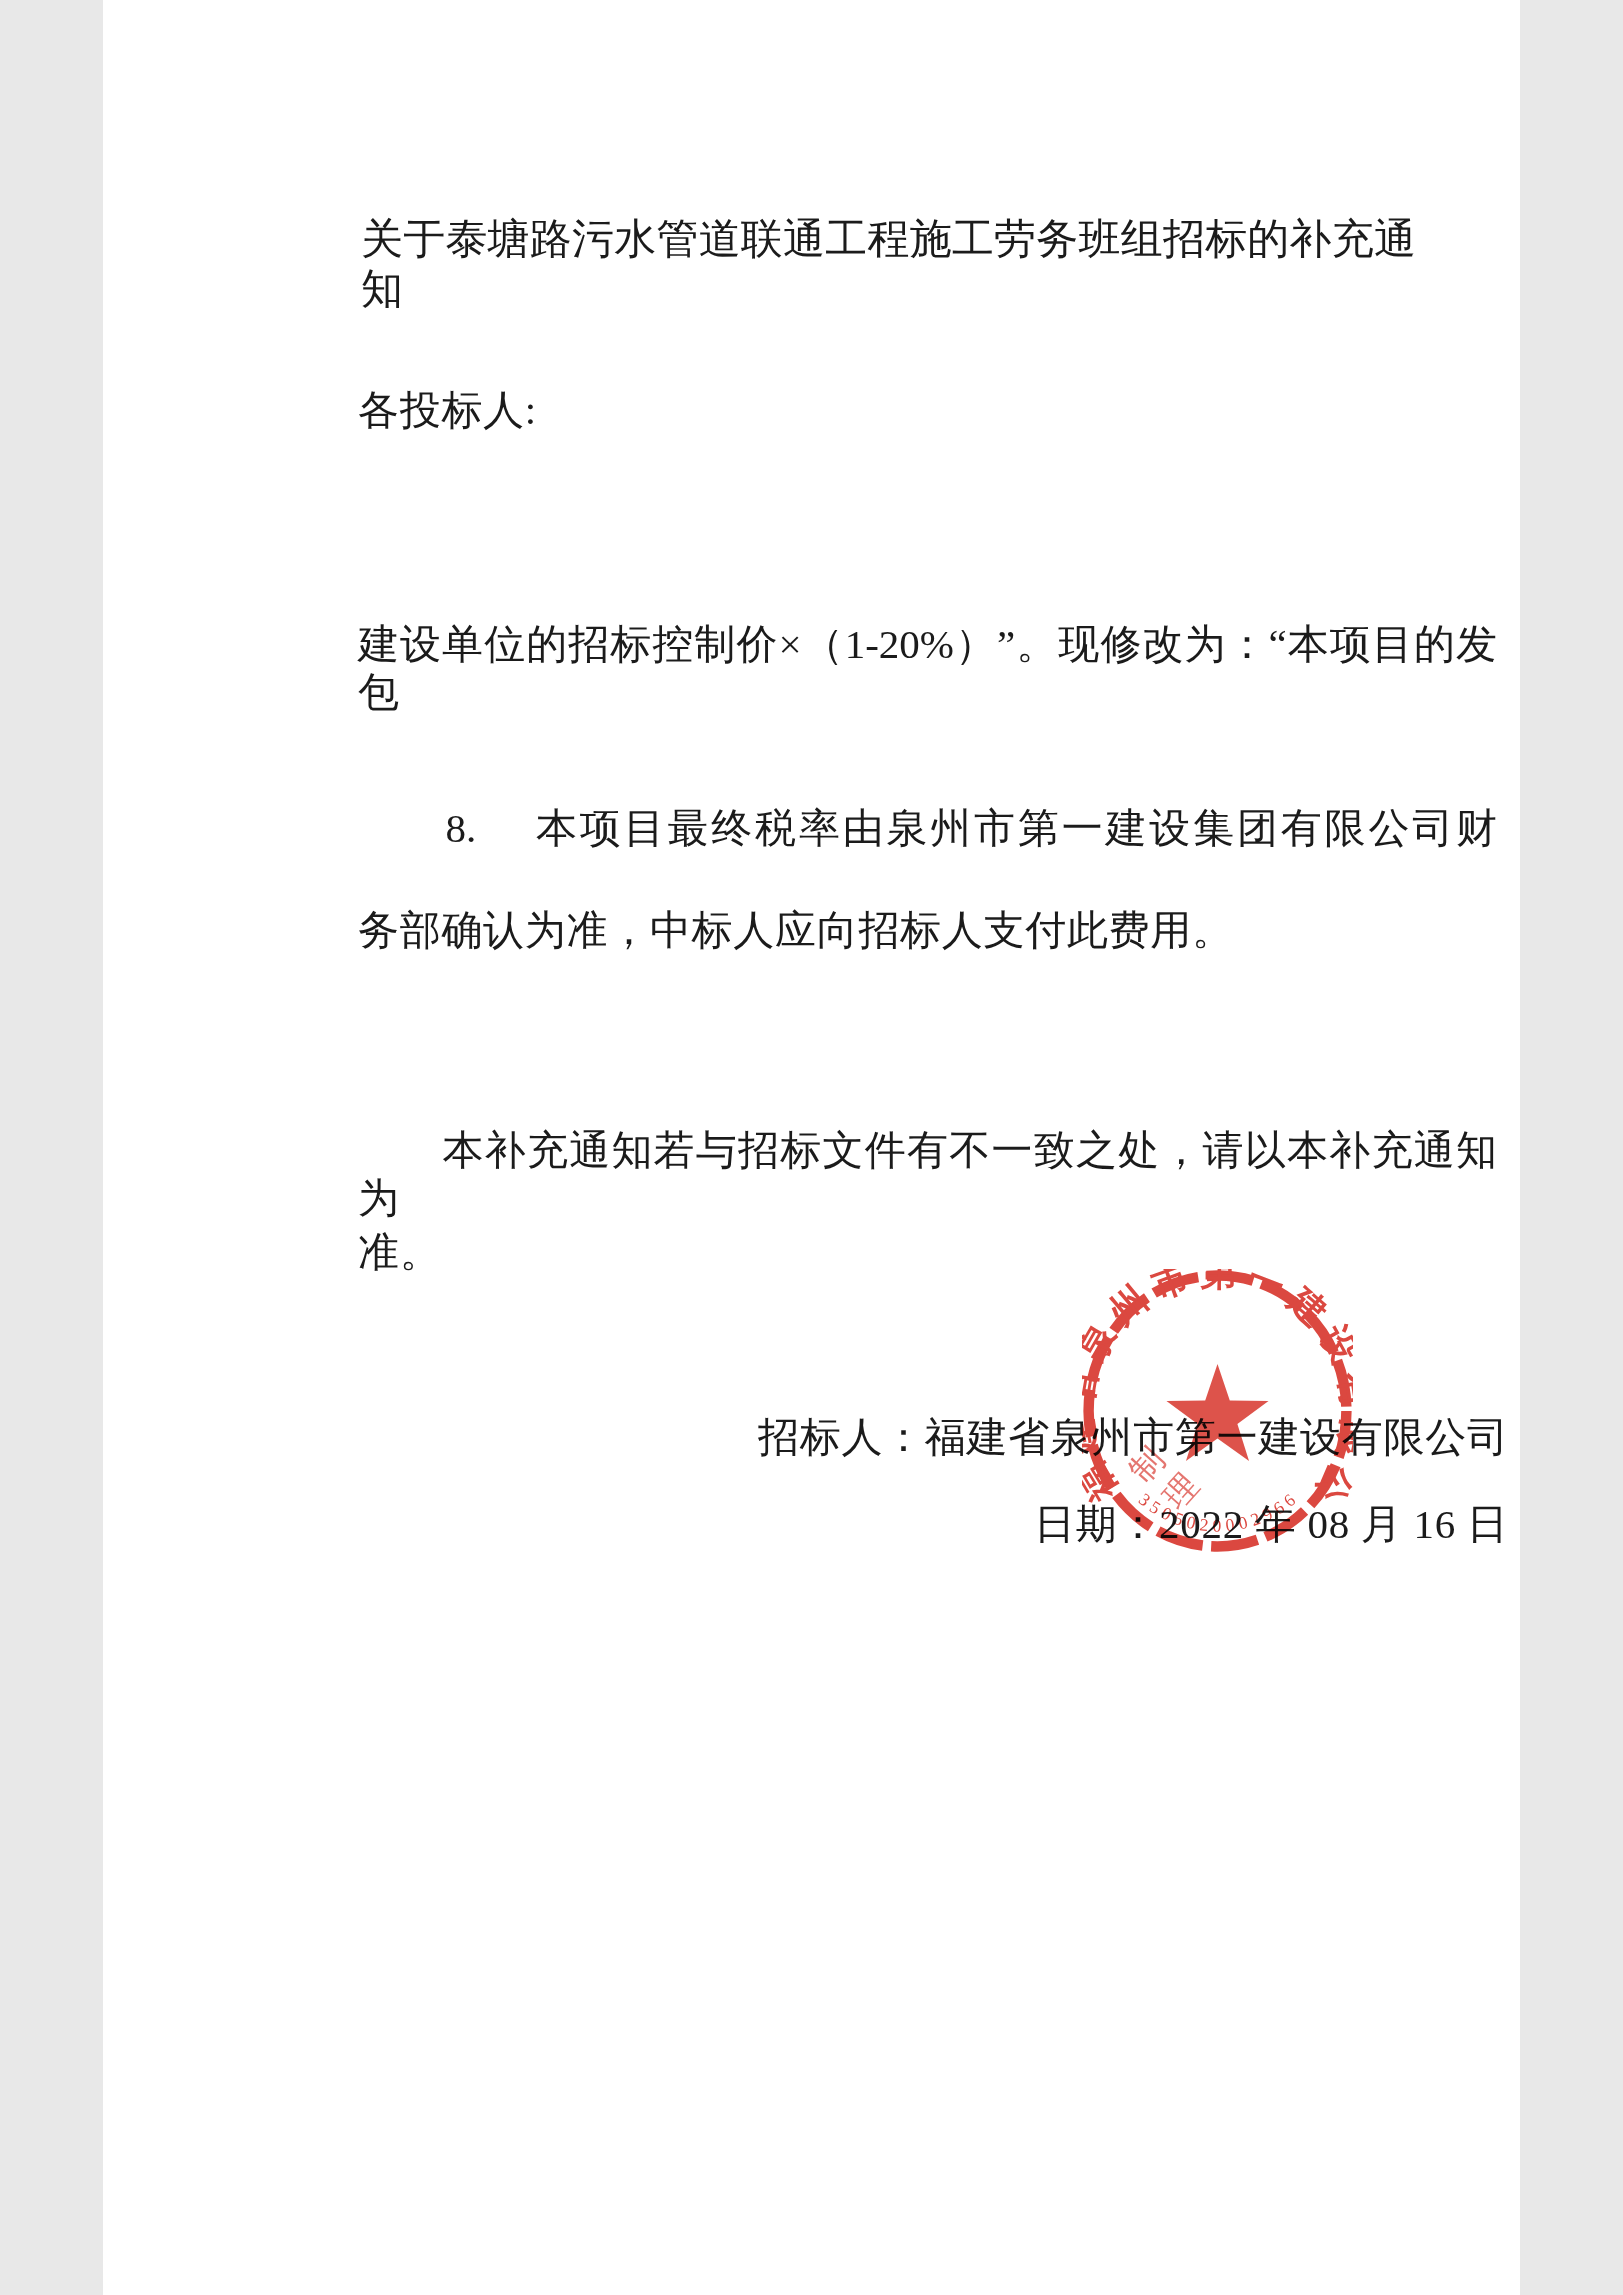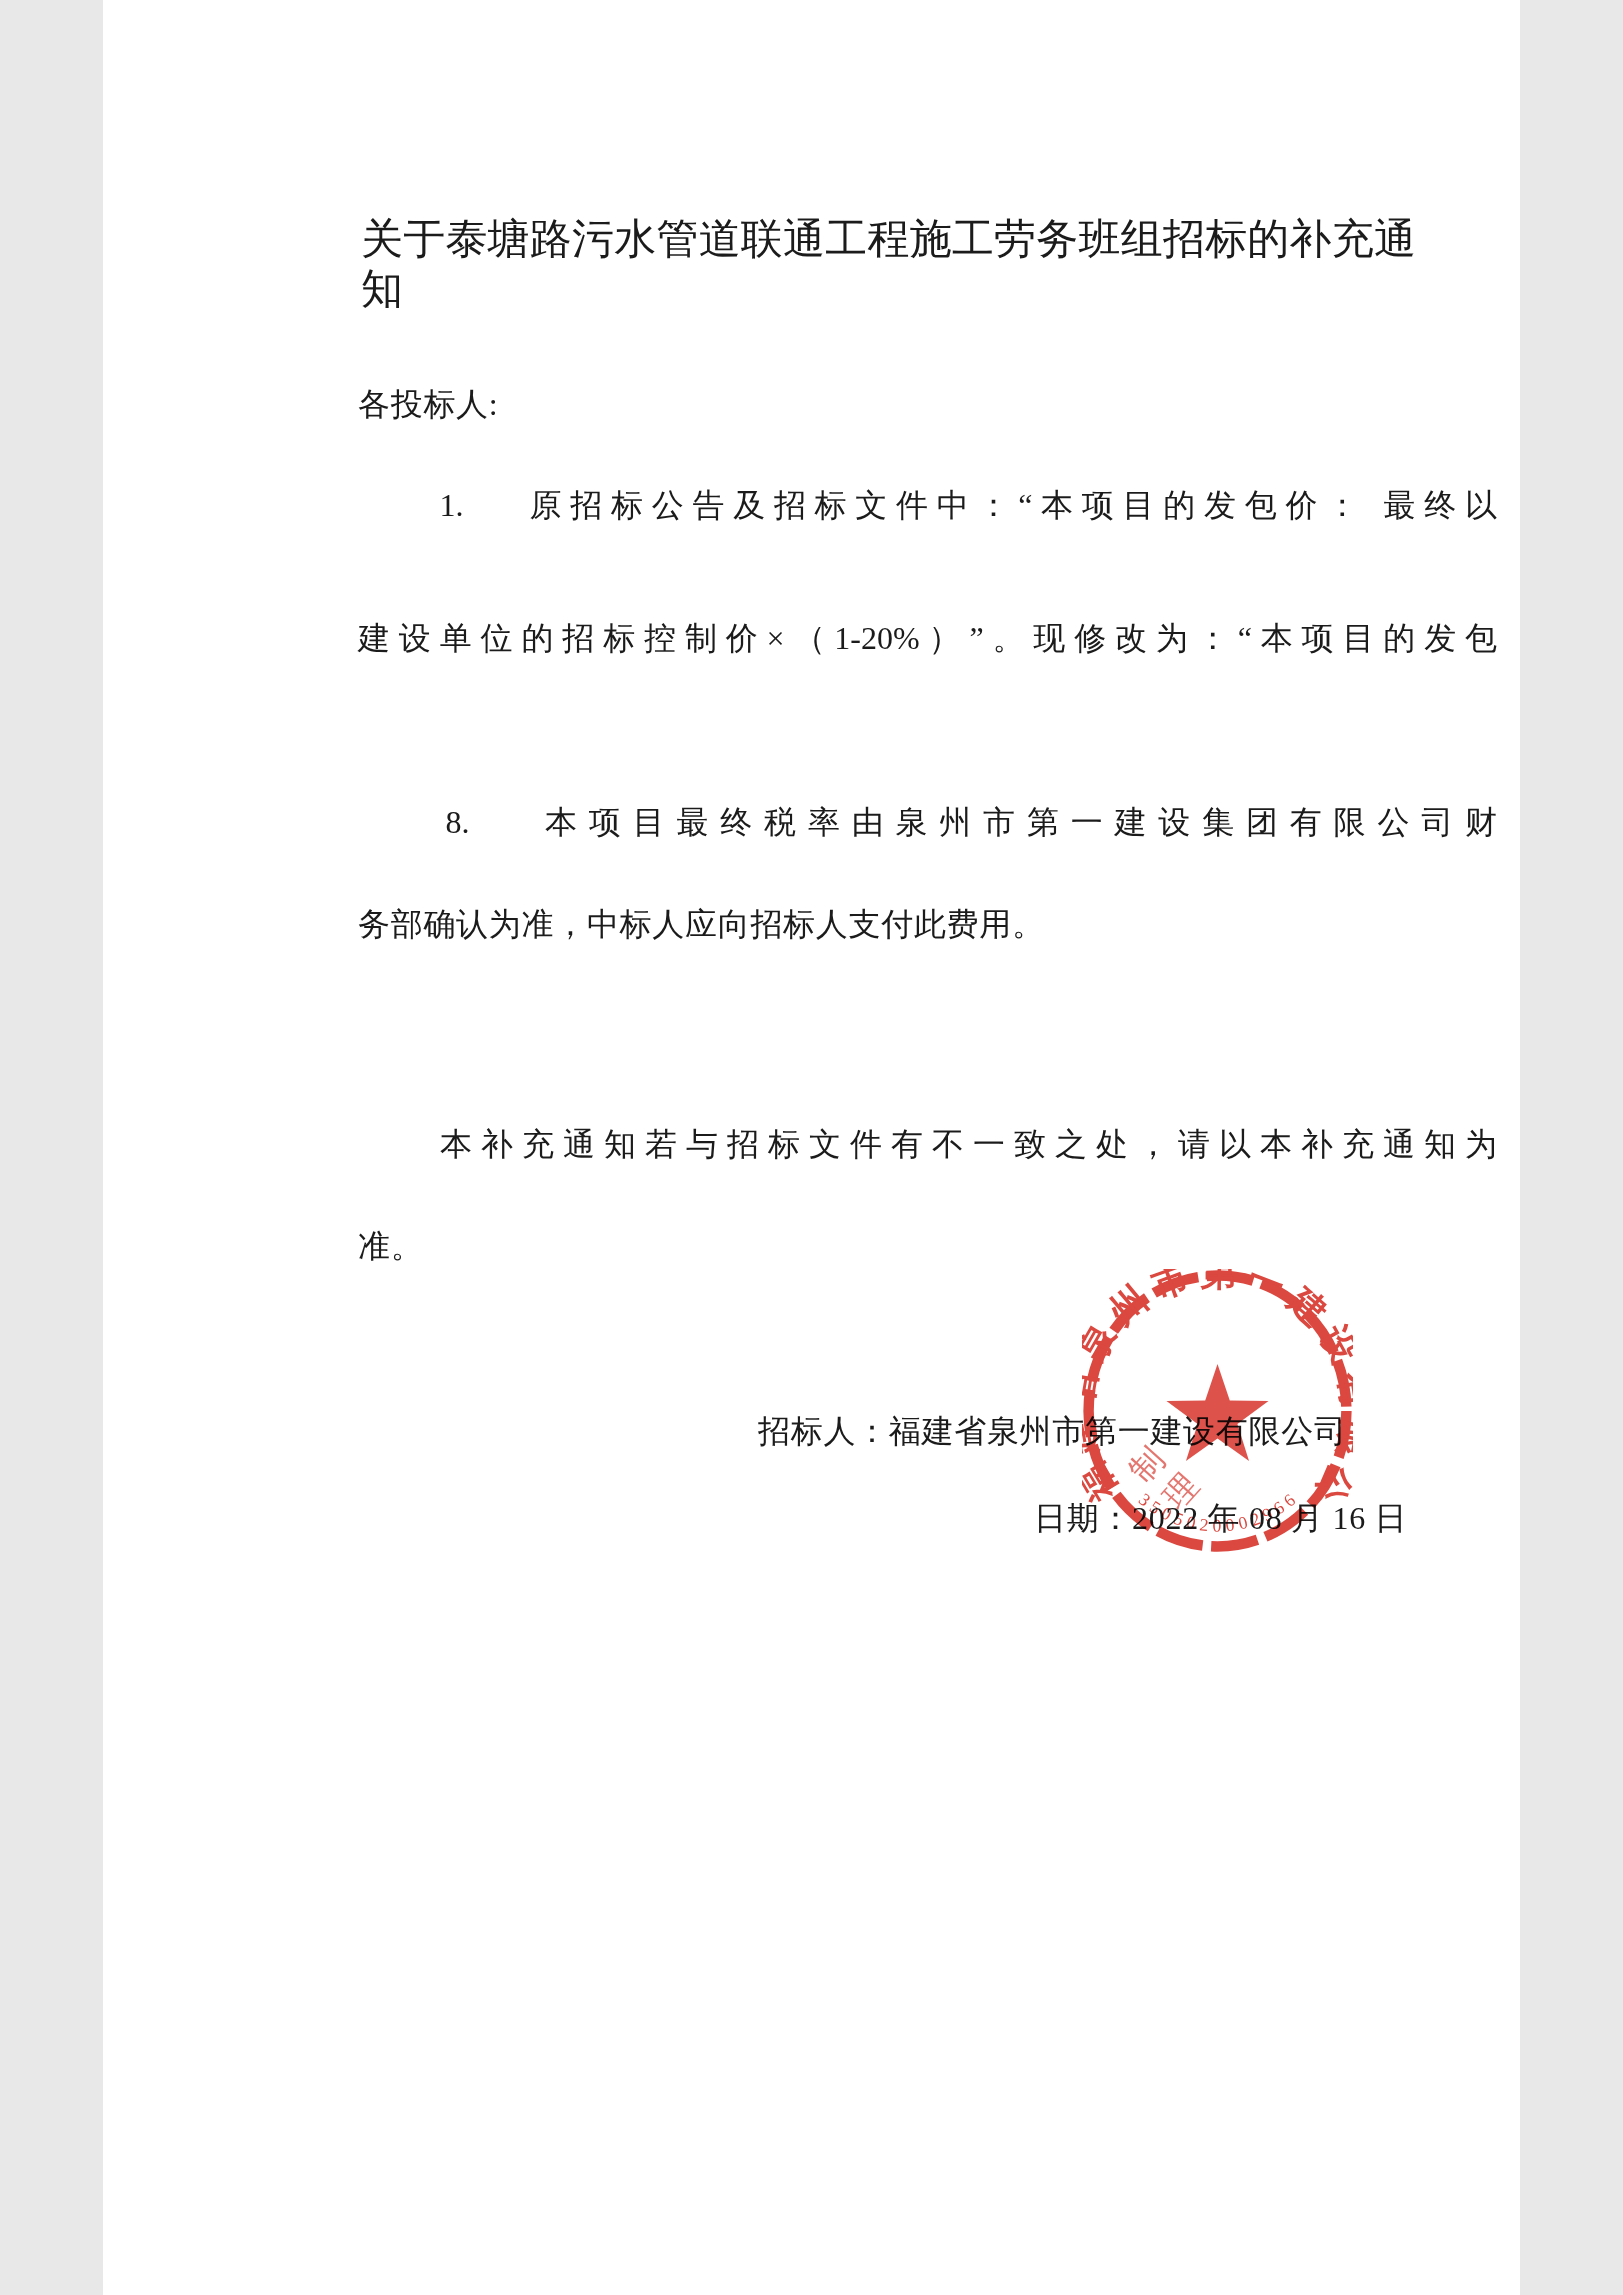--- a/index.html
+++ b/index.html
@@ -13,21 +13,21 @@
     width:1417px;height:2295px;
     margin:0 auto;
     background:var(--paper);
     overflow:hidden;
     font-family:"Liberation Serif","DejaVu Serif",serif;
     color:var(--ink);
   }
   .ln{
     position:absolute;
     left:255px;
-    font-size:32px;
+    font-size:41px;
     line-height:1.18;
     letter-spacing:0.7px;
     white-space:pre;
   }
   
   .jf{
     width:1139px;
     letter-spacing:0;
     white-space:normal;
     text-align:justify;
@@ -65,21 +65,20 @@
 </style>
 </head>
 <body>
 
 <div class="page">
 
   <div class="ln title jf">关于泰塘路污水管道联通工程施工劳务班组招标的补充通知</div>
 
   <div class="ln salutation">各投标人:</div>
 
-  <div class="ln c1l1 jf">　　1.　 原招标公告及招标文件中：“本项目的发包价： 最终以</div>
   <div class="ln c1l2 jf">建设单位的招标控制价×（1-20%）”。现修改为：“本项目的发包</div>
 
   <div class="ln c2l1 jf">　　8.　 本项目最终税率由泉州市第一建设集团有限公司财</div>
   <div class="ln c2l2">务部确认为准，中标人应向招标人支付此费用。</div>
 
   <div class="ln cll1 jf">　　本补充通知若与招标文件有不一致之处，请以本补充通知为</div>
   <div class="ln cll2">准。</div>
 
   <div class="ln sig">招标人：福建省泉州市第一建设有限公司</div>
   <div class="ln date">日期：2022 年 08 月 16 日</div>

